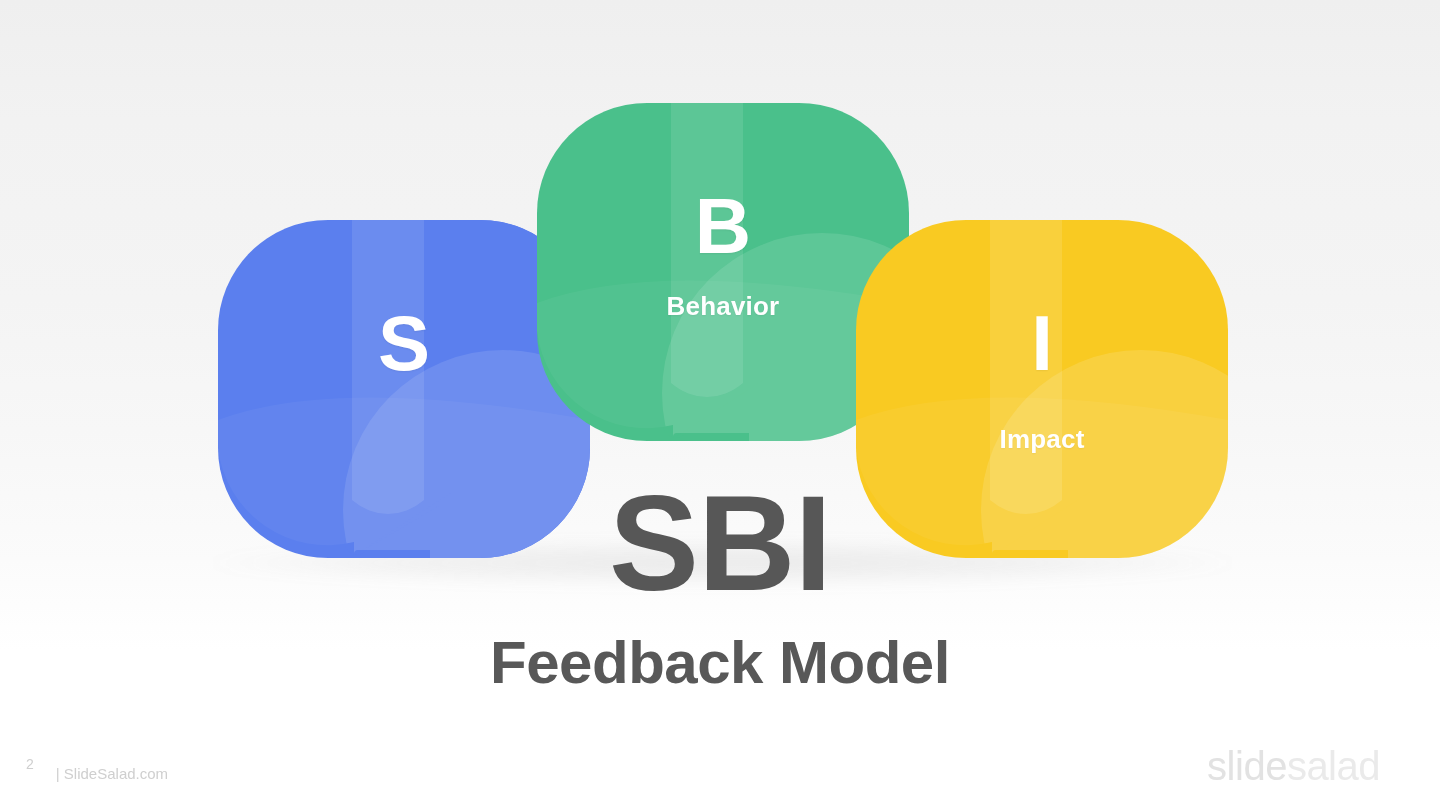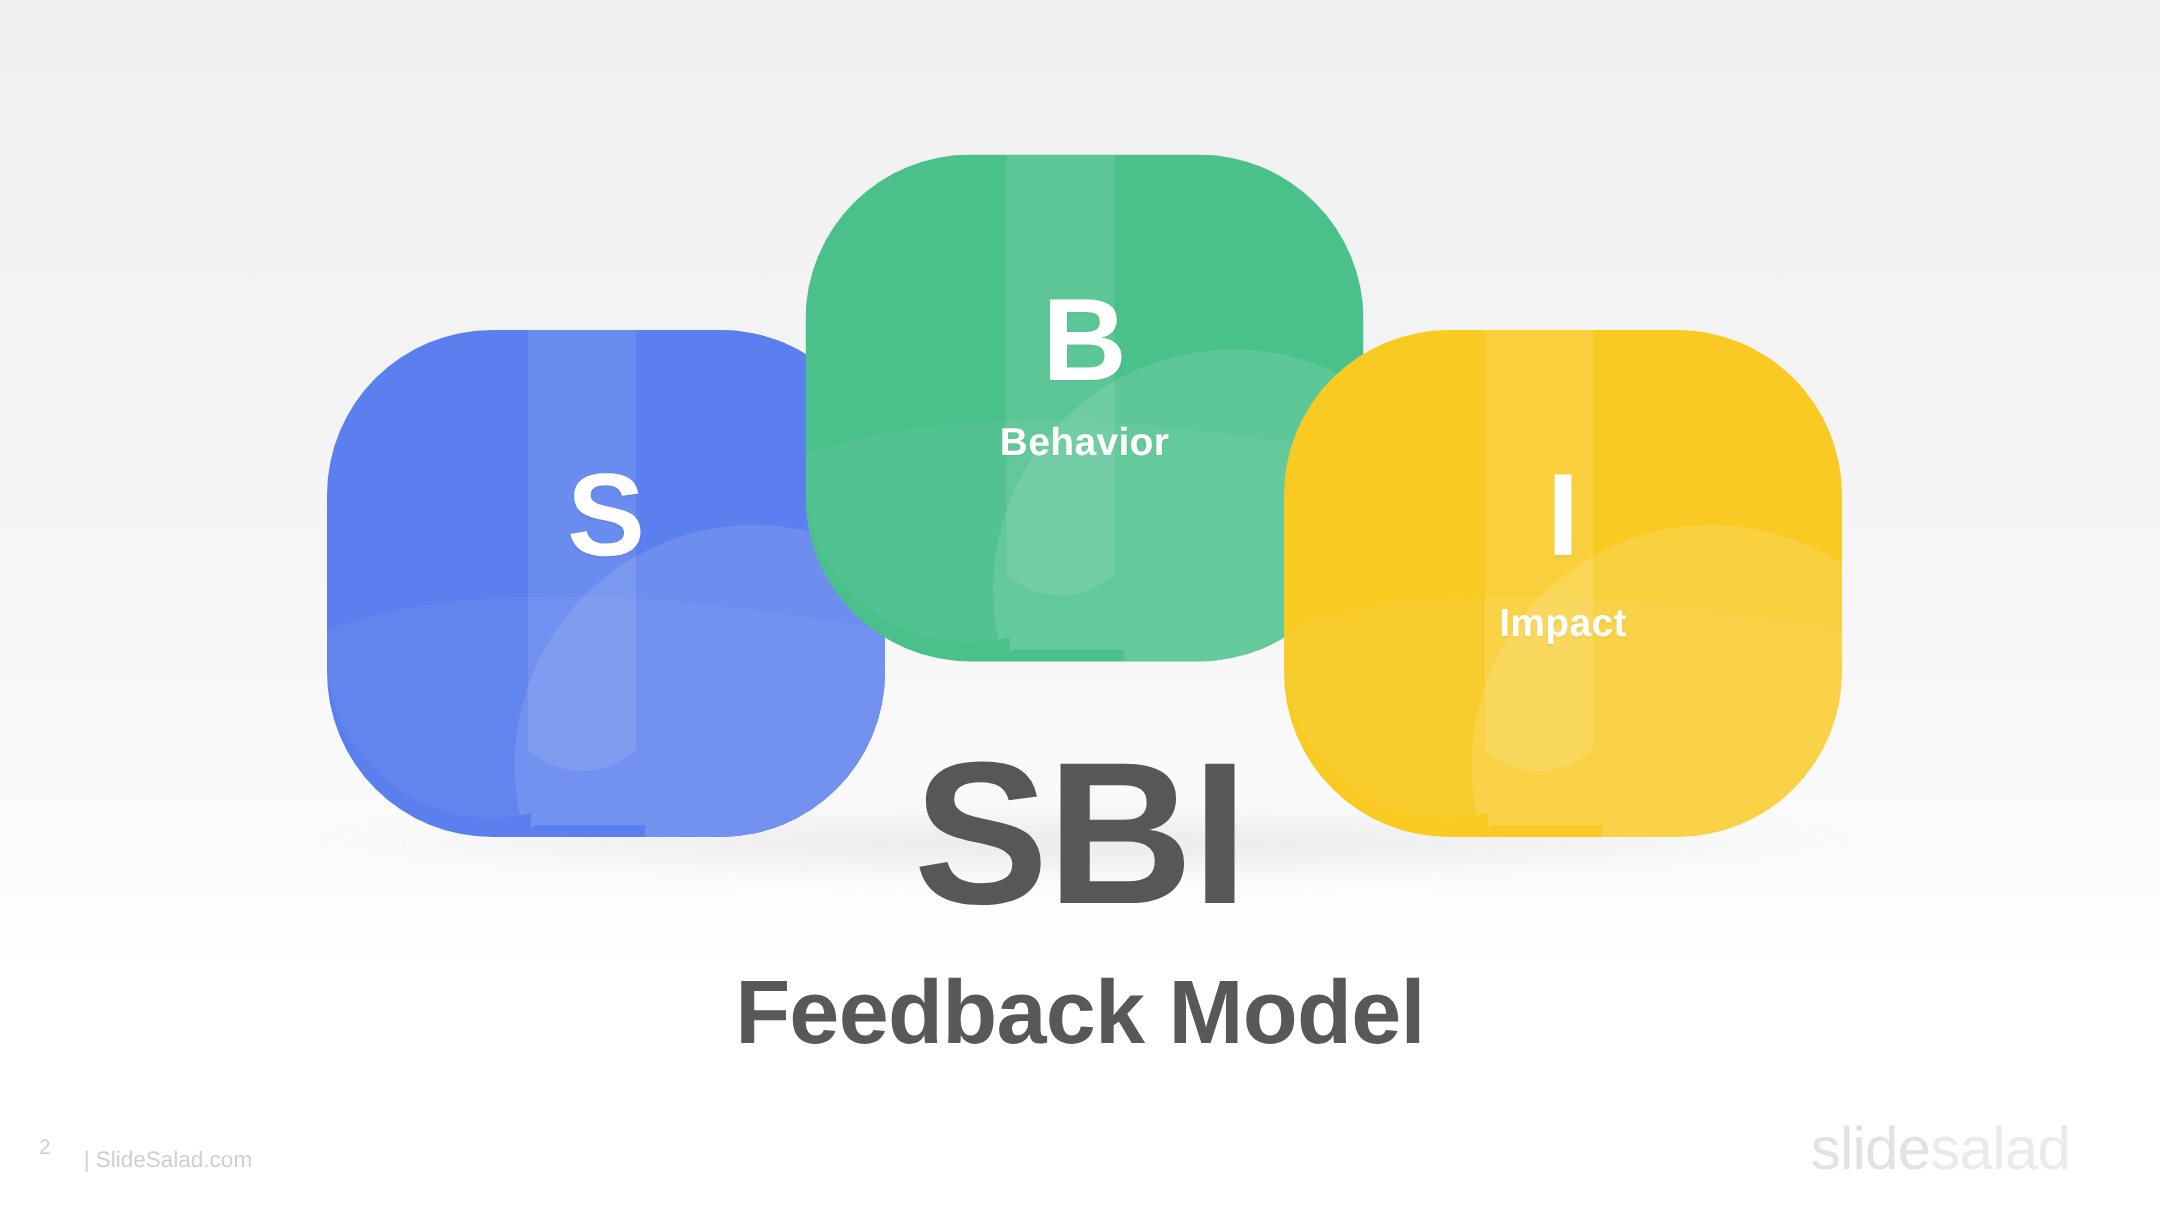--- a/index.html
+++ b/index.html
@@ -83,44 +83,44 @@
   }
 
   
   #bubble-situation { left: 218px; top: 220px; z-index: 3; }
   #bubble-situation .bubble-letter { top: 84px; }
   #bubble-situation .bubble-label  { top: 190px; }
 
   
   #bubble-behavior { left: 537px; top: 103px; z-index: 4; }
   #bubble-behavior .bubble-letter { top: 84px; }
-  #bubble-behavior .bubble-label  { top: 178px; }
+  #bubble-behavior .bubble-label  { top: 190px; }
 
   
   #bubble-impact { left: 856px; top: 220px; z-index: 5; }
   #bubble-impact .bubble-letter { top: 84px; }
-  #bubble-impact .bubble-label  { top: 182px; }
+  #bubble-impact .bubble-label  { top: 206px; }
 
   
   .title-block {
     position: absolute;
     left: 0;
     top: 472px;
     width: 1440px;
     text-align: center;
     z-index: 6;
     pointer-events: none;
   }
   .title-main {
     font-size: 135px;
     font-weight: bold;
     color: #575757;
     line-height: 1.0;
     letter-spacing: -1px;
-    margin: 16px;
+    margin: 4px;
   }
   .title-sub {
     font-size: 60px;
     font-weight: bold;
     color: #585858;
     line-height: 1.0;
     letter-spacing: -0.5px;
     margin: 22px 0 16px 0;
   }
 

